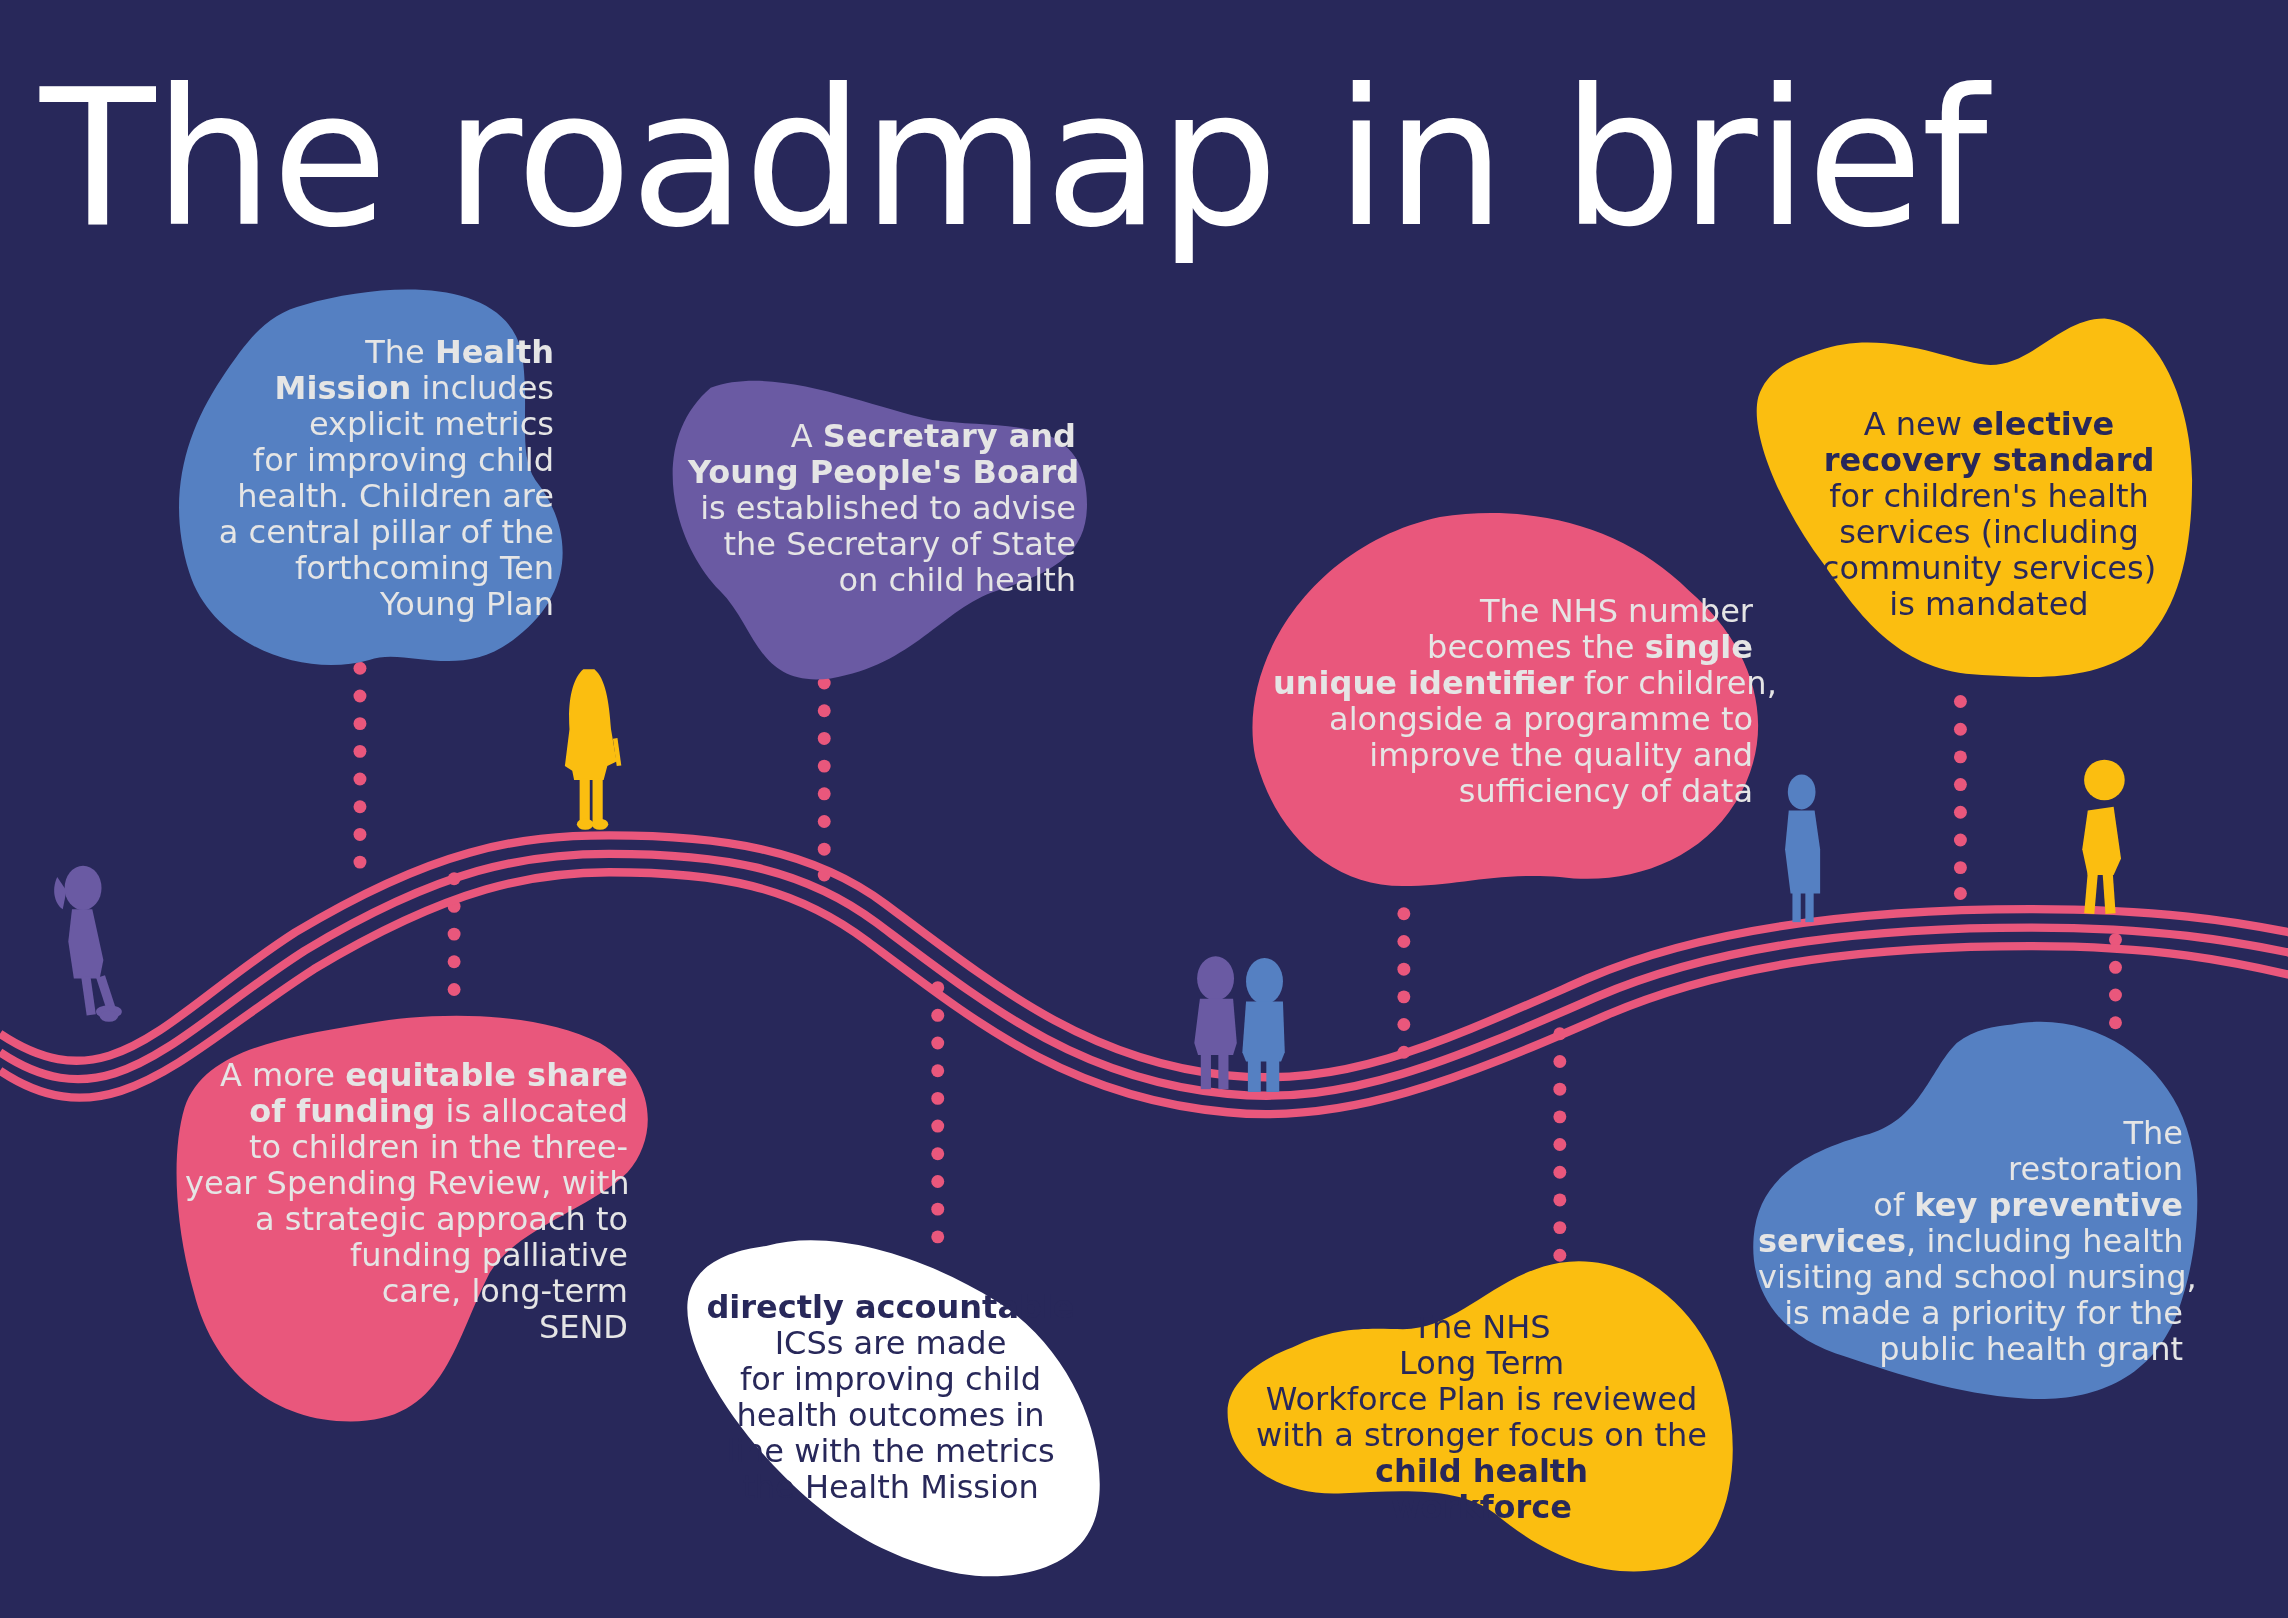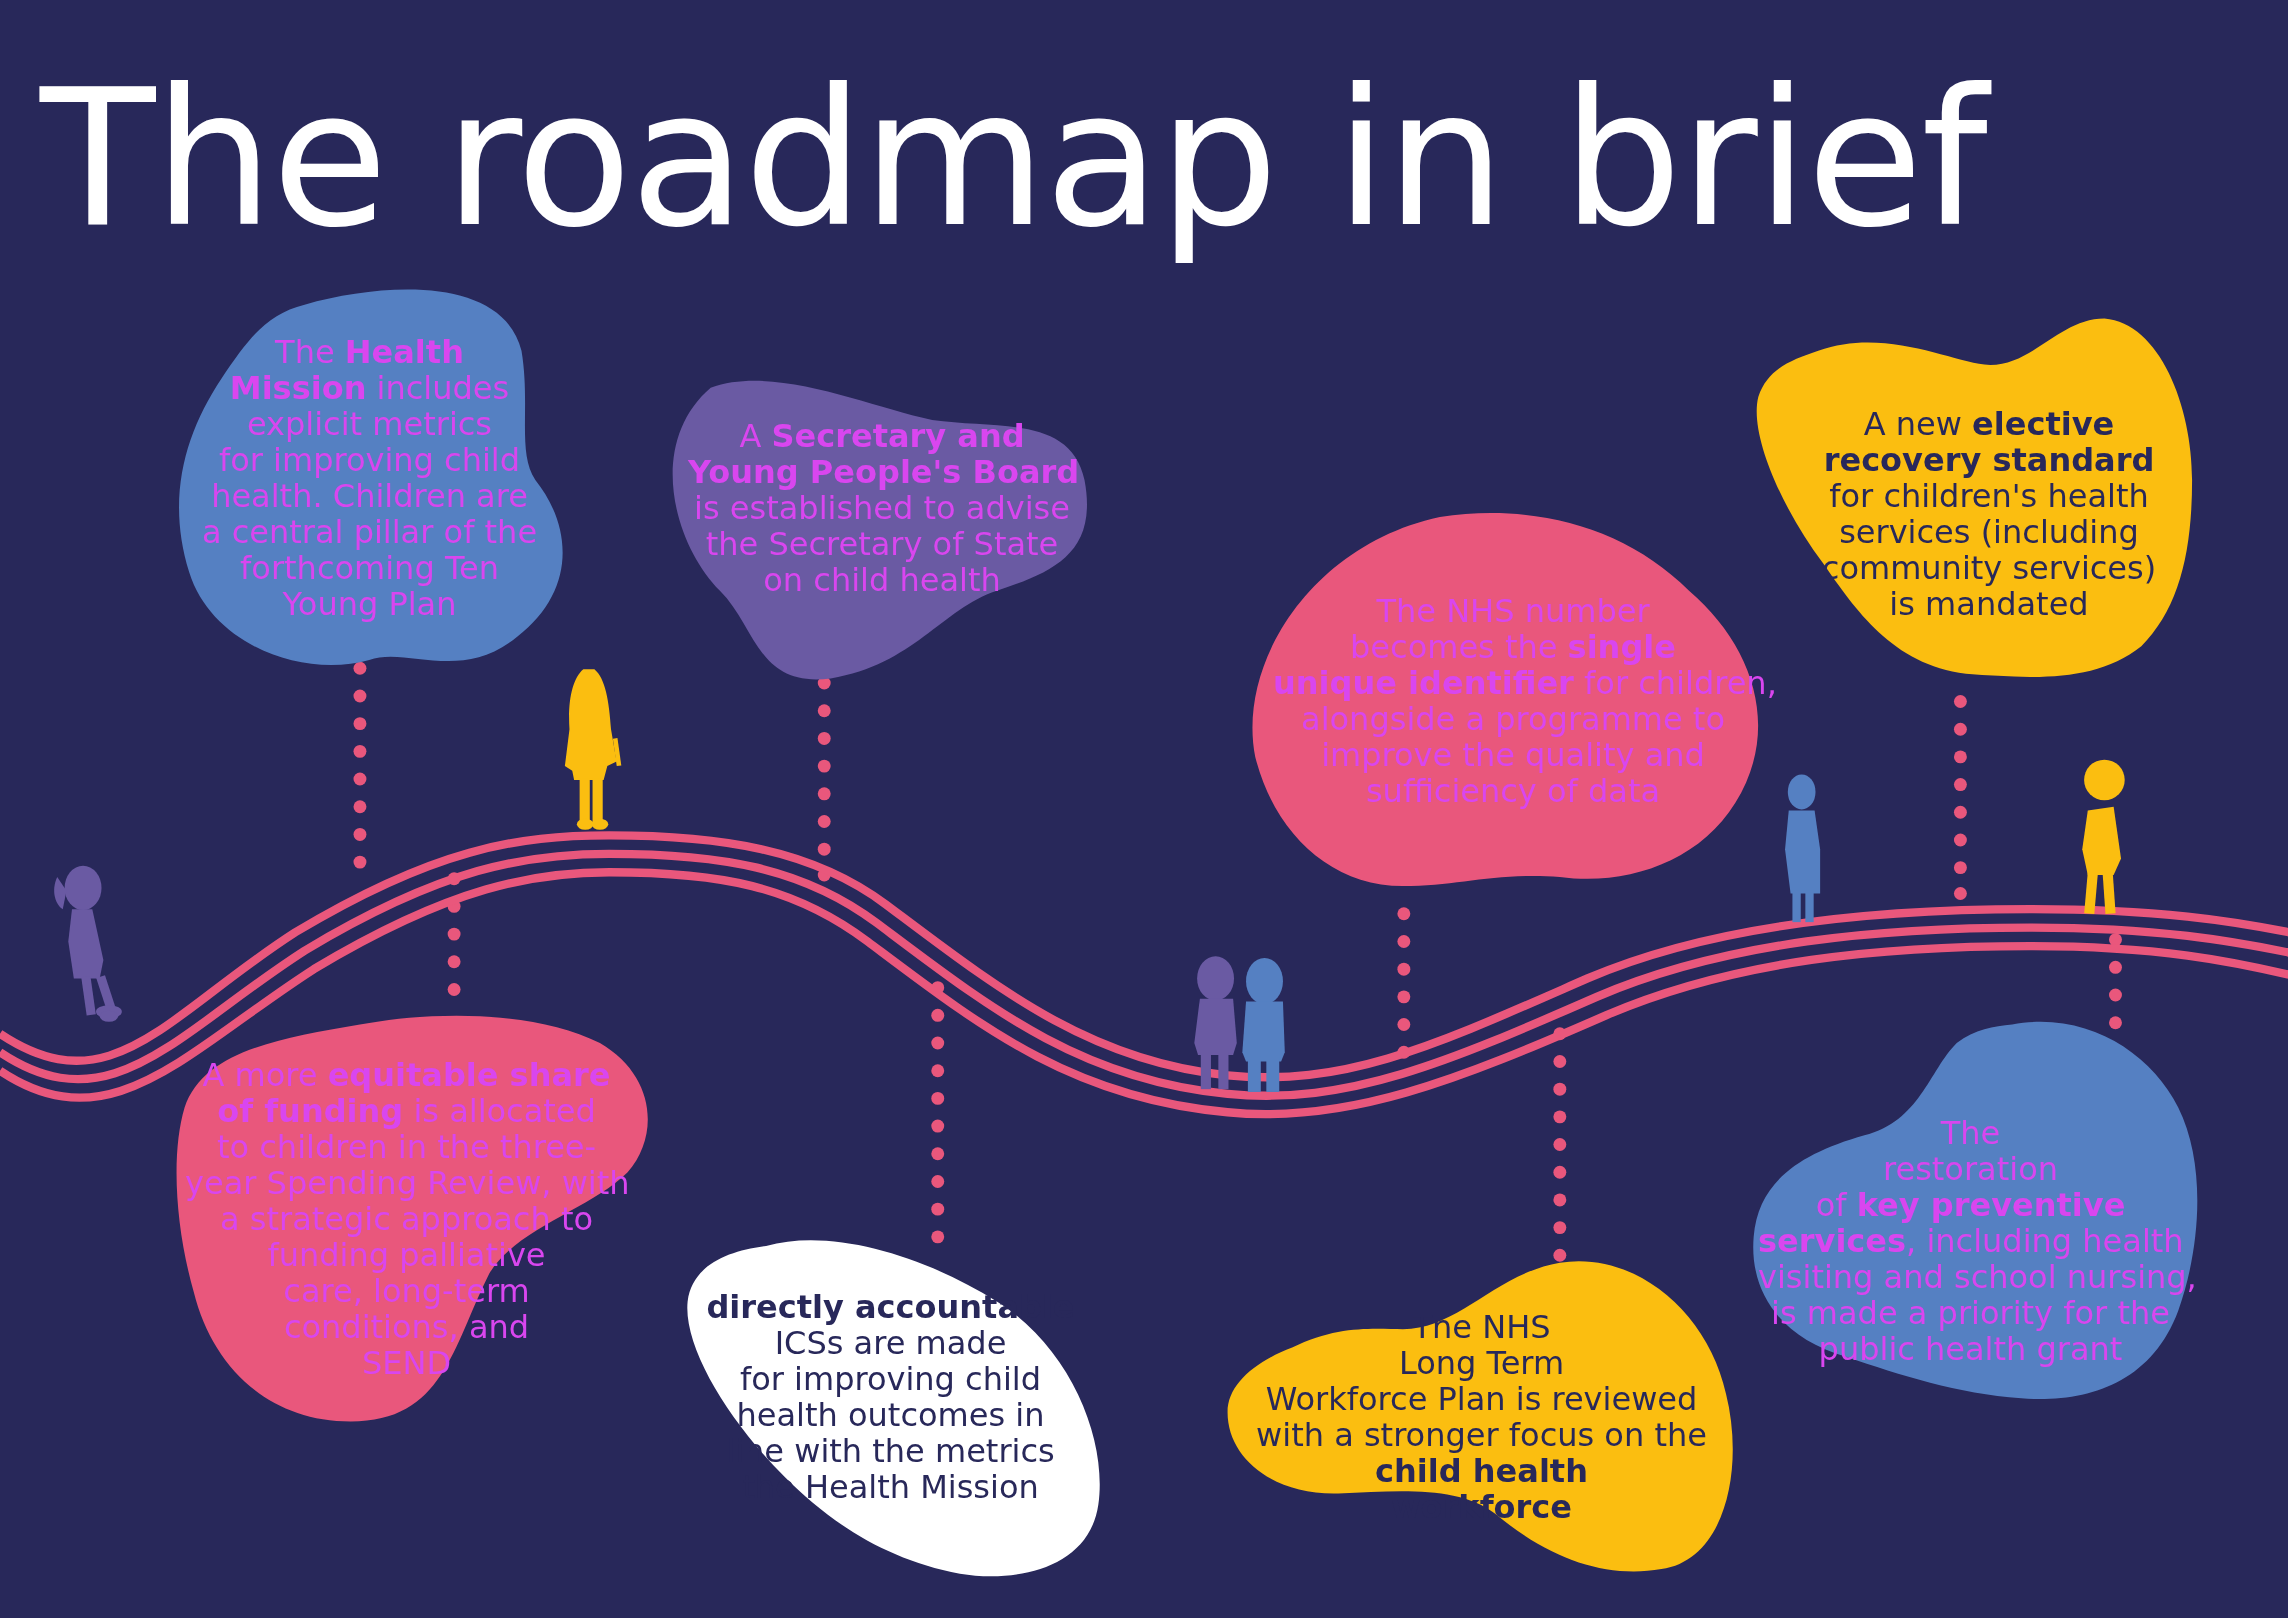--- a/index.html
+++ b/index.html
@@ -5,21 +5,21 @@
   html, body { margin:0; padding:0; }
   body { width:2289px; height:1619px; background:#28285a; overflow:hidden; position:relative;
          font-family:"Liberation Sans", "DejaVu Sans", sans-serif; }
   #canvas { position:absolute; left:0; top:0; width:2289px; height:1619px; }
   .title { position:absolute; left:0; top:65px; width:2026px; text-align:center; color:#ffffff;
            font-family:"DejaVu Sans", sans-serif; font-weight:normal; font-size:189px; letter-spacing:-1.8px;
            line-height:1; }
   .blob-text { position:absolute; text-align:center; font-size:32px; line-height:36px;
                font-family:"DejaVu Sans", sans-serif; font-weight:normal; }
   .blob-text b { font-weight:bold; }
-  .light { color:#d946ef; }
+  .light { color:#e5e5e5;text-align:right; }
   .dark { color:#28285a; }
   .ln { display:block; white-space:nowrap; }
 </style>
 </head>
 <body>
 
 <svg id="canvas" viewBox="0 0 2480 1754" xmlns="http://www.w3.org/2000/svg">
 
   <g fill="#e9577c">
     <g>
@@ -170,21 +170,20 @@
     <span class="ln"><span>Young Plan</span></span>
   </div>
 <div class="blob-text light" style="left:185px; top:1057px; width:443px;">
     <span class="ln"><span>A more </span><b>equitable share</b></span>
     <span class="ln"><b>of funding</b><span> is allocated</span></span>
     <span class="ln"><span>to children in the three-</span></span>
     <span class="ln"><span>year Spending Review, with</span></span>
     <span class="ln"><span>a strategic approach to</span></span>
     <span class="ln"><span>funding palliative</span></span>
     <span class="ln"><span>care, long-term</span></span>
-    <span class="ln"><span>conditions, and</span></span>
     <span class="ln"><span>SEND</span></span>
   </div>
 <div class="blob-text light" style="left:688px; top:418px; width:388px;">
     <span class="ln"><span>A </span><b>Secretary and</b></span>
     <span class="ln"><b>Young People's Board</b></span>
     <span class="ln"><span>is established to advise</span></span>
     <span class="ln"><span>the Secretary of State</span></span>
     <span class="ln"><span>on child health</span></span>
   </div>
 <div class="blob-text dark" style="left:683px; top:1289px; width:415px;">

